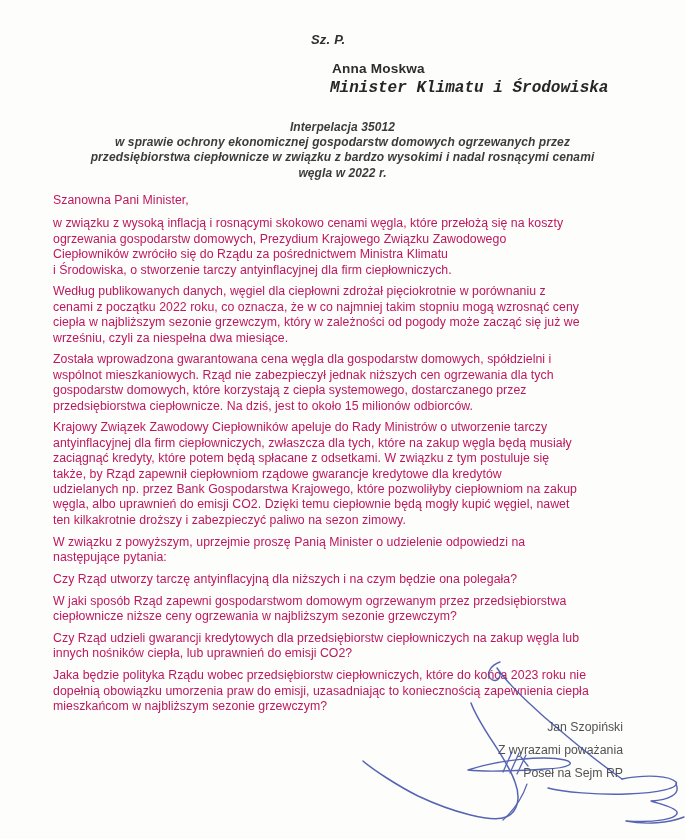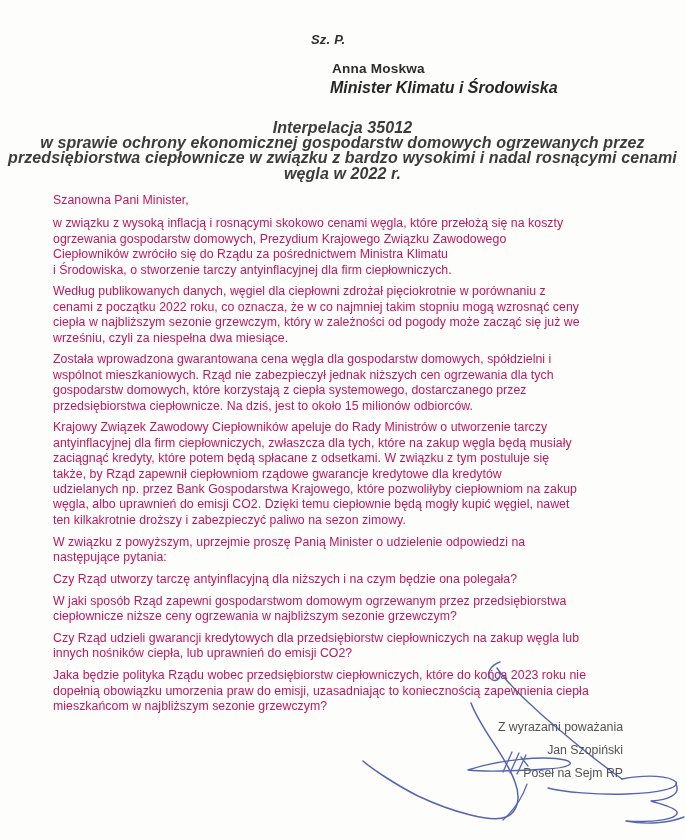--- a/index.html
+++ b/index.html
@@ -18,30 +18,30 @@
     font-weight:bold;font-style:italic;
     font-size:13px;color:#303030;letter-spacing:.2px;
   }
   .recipient-name{
     margin-left:21px;margin-top:14px;
     font-weight:bold;
     font-size:13.6px;color:#2c2c2c;letter-spacing:.2px;
   }
   .recipient-role{
     margin-left:19px;margin-top:3px;
-    font-family:Liberation Sans, sans-serif;
+    font-family:Liberation Mono, monospace;
     font-weight:bold;font-style:italic;
     font-size:16px;color:#262626;
   }
   
   .title-block{
     position:absolute;top:120px;left:0;right:0;
     text-align:center;
     font-weight:bold;font-style:italic;
-    font-size:16px;line-height:15.2px;
+    font-size:12px;line-height:15.2px;
     color:#3c3c3c;letter-spacing:.1px;
   }
   .title-subject{white-space:pre-line;}
   
   .body-text{
     position:absolute;left:53px;top:193px;width:575px;
     font-size:12.3px;line-height:15.4px;
     color:#be185d;letter-spacing:.05px;
   }
   .body-text .salutation{margin:0 0 8px 0;}
@@ -104,22 +104,22 @@
     <p>W jaki sposób Rząd zapewni gospodarstwom domowym ogrzewanym przez przedsiębiorstwa
 ciepłownicze niższe ceny ogrzewania w najbliższym sezonie grzewczym?</p>
     <p>Czy Rząd udzieli gwarancji kredytowych dla przedsiębiorstw ciepłowniczych na zakup węgla lub
 innych nośników ciepła, lub uprawnień do emisji CO2?</p>
     <p>Jaka będzie polityka Rządu wobec przedsiębiorstw ciepłowniczych, które do końca 2023 roku nie
 dopełnią obowiązku umorzenia praw do emisji, uzasadniając to koniecznością zapewnienia ciepła
 mieszkańcom w najbliższym sezonie grzewczym?</p>
   </div>
 
   <div class="closing">
+    <div>Jan Szopiński</div>
     <div>Z wyrazami poważania</div>
-    <div>Jan Szopiński</div>
     <div>Poseł na Sejm RP</div>
   </div>
 
   <svg class="signature-svg" viewBox="0 0 685 839" xmlns="http://www.w3.org/2000/svg">
     <g fill="none" stroke="#4050a8" stroke-linecap="round" stroke-linejoin="round" opacity="0.88">
 
       <path stroke-width="1.4" d="M 500,662
         C 491,665 485,674 491,679
         C 497,684 504,676 497,668
         C 510,687 541,715 562,732

